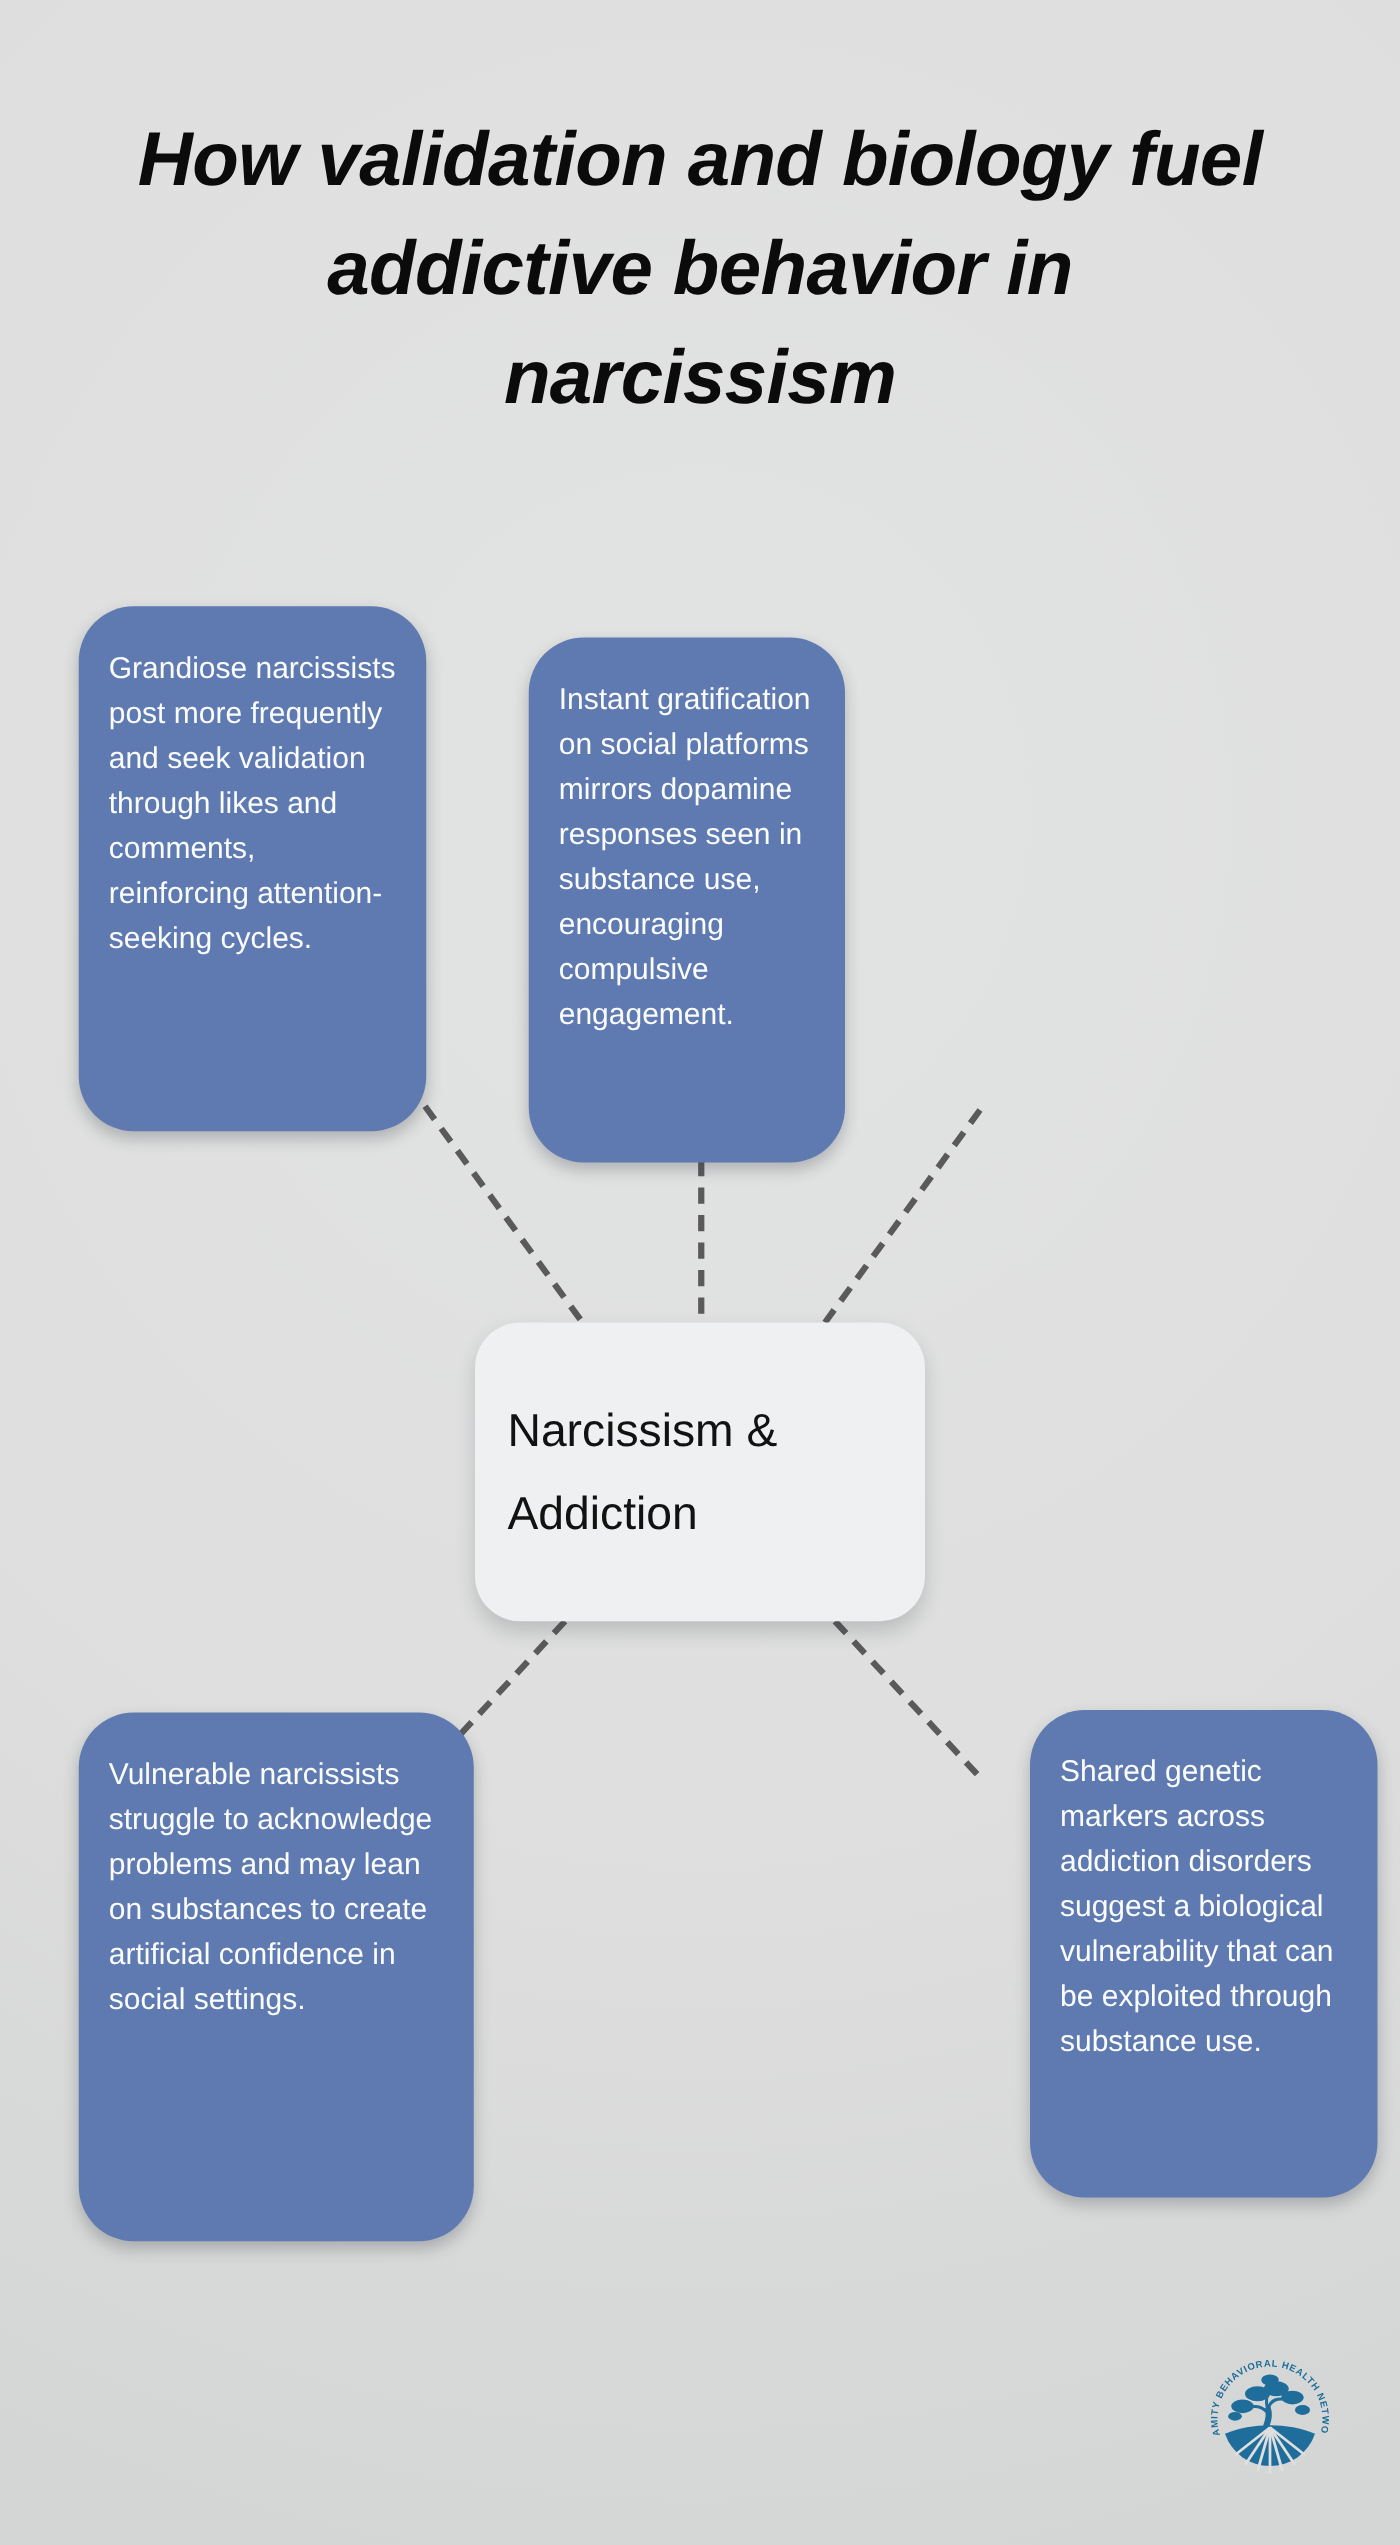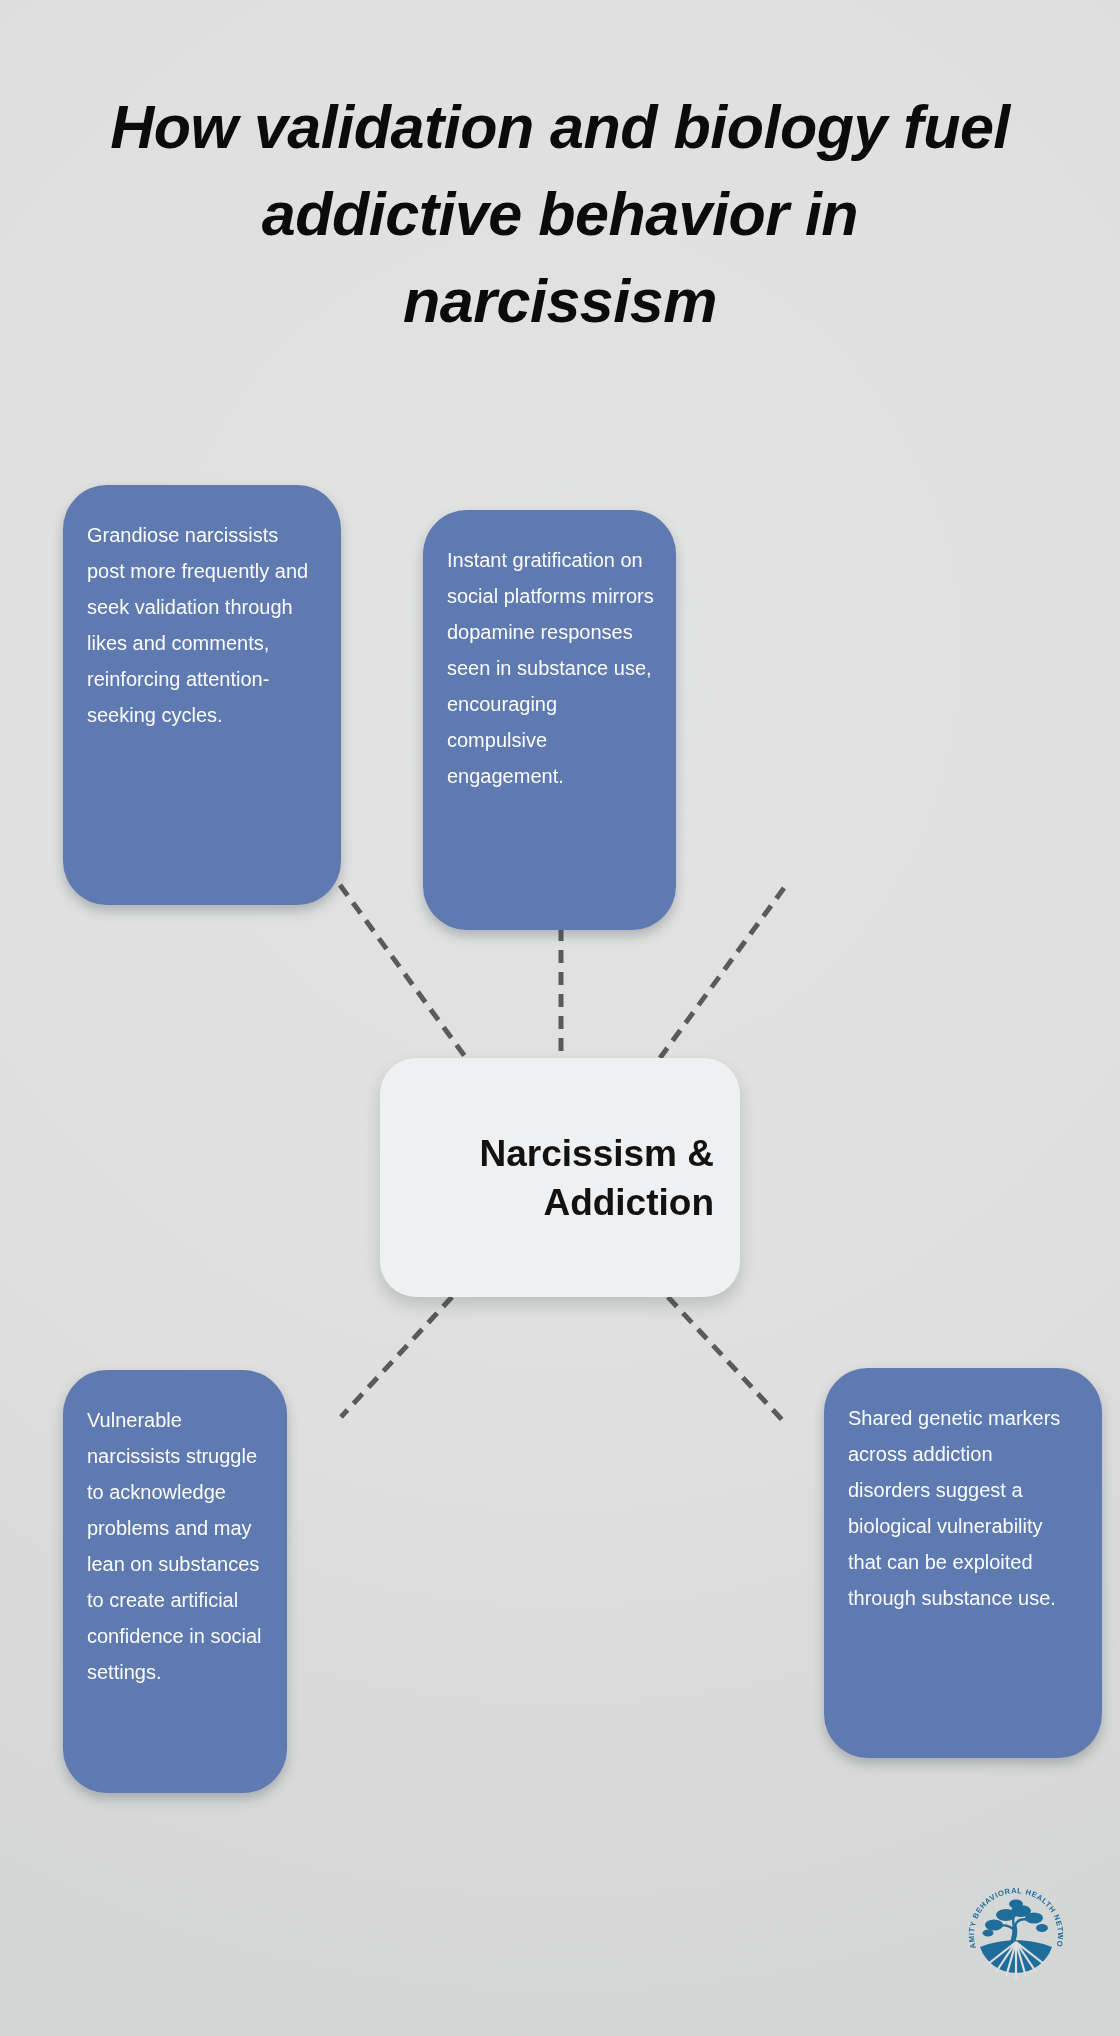--- a/index.html
+++ b/index.html
@@ -34,45 +34,45 @@
     color:var(--title-text);
     font-style:italic;
   }
   .card{
     position:absolute;
     box-sizing:border-box;
     background:var(--node-fill);
     color:var(--node-text);
     border-radius:44px;
     padding:32px 22px 12px 24px;
-    font-size:20px;
+    font-size:24px;
     line-height:36px;
     box-shadow:0 6px 12px rgba(50,55,65,0.28);
   }
   .card-top-left   {left:63px;  top:485px;  width:278px; min-height:420px;}
   .card-top-center {left:423px; top:510px;  width:253px; min-height:420px;}
   .card-top-right  {left:787px; top:485px;  width:276px; min-height:500px;}
-  .card-bottom-left{left:63px;  top:1370px; width:224px; min-height:423px;}
+  .card-bottom-left{left:63px;  top:1370px; width:316px; min-height:423px;}
   .card-bottom-right{left:785px;top:1368px; width:278px; min-height:390px;margin-left:39px;}
   .center-node{
     position:absolute;
     box-sizing:border-box;
     left:380px;top:1058px;
     width:360px;height:239px;
     background:var(--center-fill);
     border-radius:36px;
     display:flex;align-items:center;justify-content:center;
     padding:0 26px;
     box-shadow:0 8px 16px rgba(50,55,65,0.20);
   }
   .center-label{
-    text-align:right;
+    text-align:left;
     font-size:37px;
-    line-height:49px;
-    font-weight:bold;
+    line-height:66px;
+    font-weight:normal;
     color:var(--center-text);
   }
   .connectors{
     position:absolute;left:0;top:0;width:1120px;height:2036px;
   }
   .connector{
     fill:none;
     stroke:var(--connector);
     stroke-width:5;
     stroke-dasharray:13 9;

